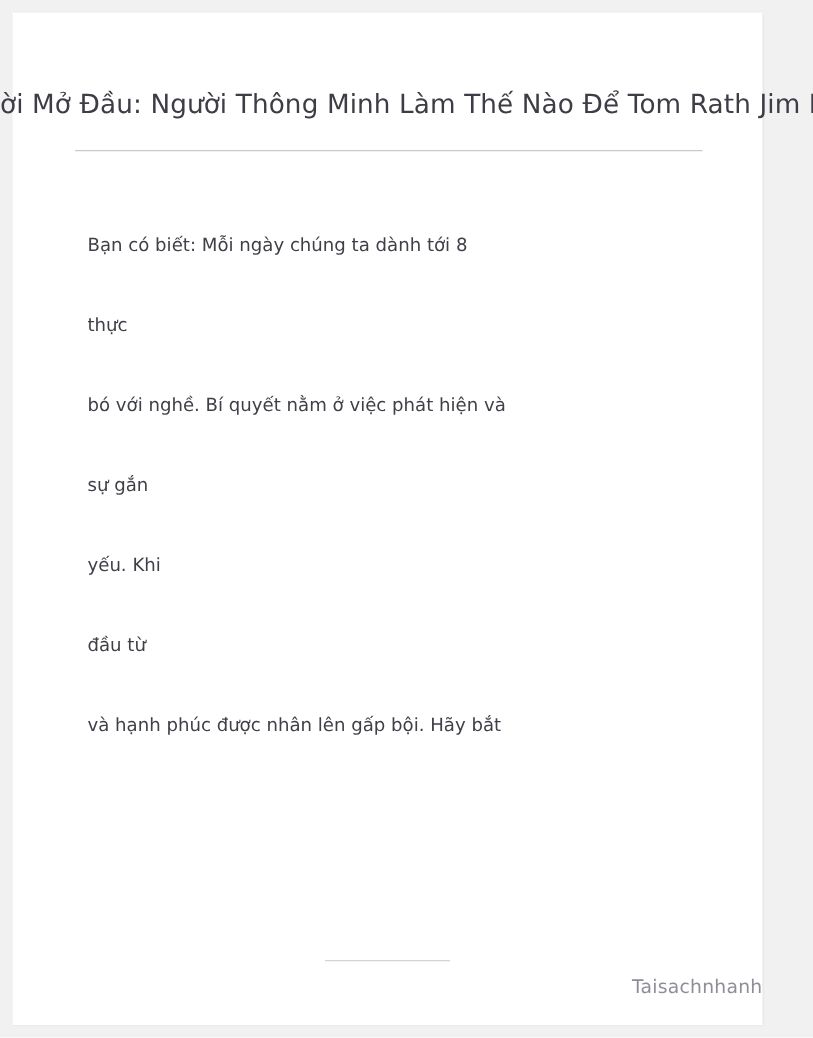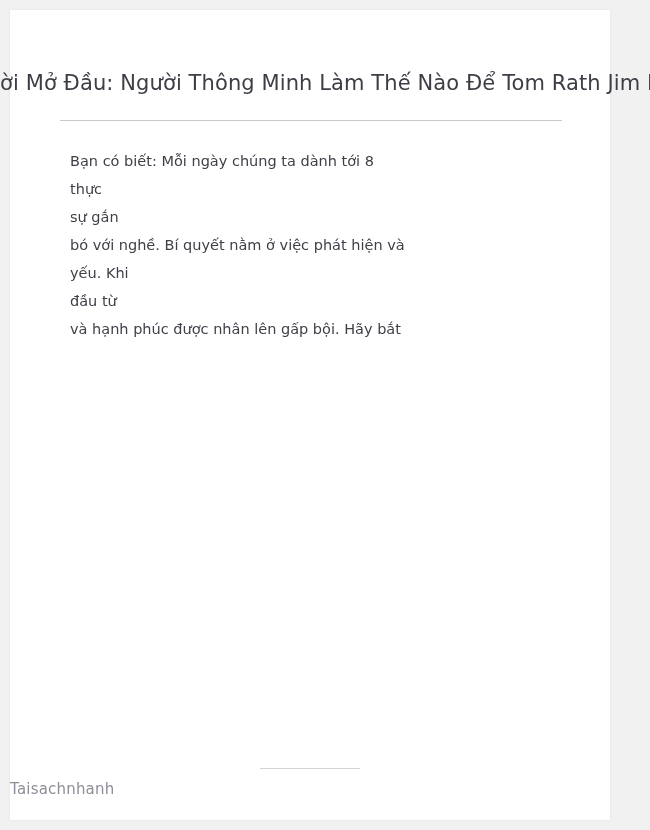--- a/index.html
+++ b/index.html
@@ -56,56 +56,57 @@
     top: 137px;
     width: 360px;
     font-family: "DejaVu Sans", sans-serif;
     font-size: 14.5px;
     line-height: 28px;
     color: #3f3f48;
   }
   .body-text .ln {
     display: block;
     white-space: pre;
+    margin-top: 36px;
   }
   .footer-rule {
     position: absolute;
     left: 250px;
     top: 758px;
     width: 100px;
     height: 1px;
     background: #d3d3d8;
   }
   .footer-text {
     position: absolute;
     left: 0;
     top: 770px;
     width: 600px;
-    text-align: left;
+    text-align: right;
     font-family: "DejaVu Sans", sans-serif;
     font-size: 15px;
     color: #8e8e99;
     letter-spacing: 0.2px;
   }
 </style>
 </head>
 <body>
 
 <div class="page-canvas">
   <div class="page-inner">
 
     <div class="doc-title">ời Mở Đầu: Người Thông Minh Làm Thế Nào Để Tom Rath Jim Harte</div>
 
     <div class="title-rule"></div>
 
     <div class="body-text">
       <span class="ln">Bạn có biết: Mỗi ngày chúng ta dành tới 8</span>
       <span class="ln">thực</span>
+      <span class="ln">bó với nghề. Bí quyết nằm ở việc phát hiện và</span>
       <span class="ln">sự gắn</span>
-      <span class="ln">bó với nghề. Bí quyết nằm ở việc phát hiện và</span>
       <span class="ln">yếu. Khi</span>
       <span class="ln">đầu từ</span>
       <span class="ln">và hạnh phúc được nhân lên gấp bội. Hãy bắt</span>
     </div>
 
     <div class="footer-rule"></div>
 
     <div class="footer-text">Taisachnhanh</div>
 
   </div>

